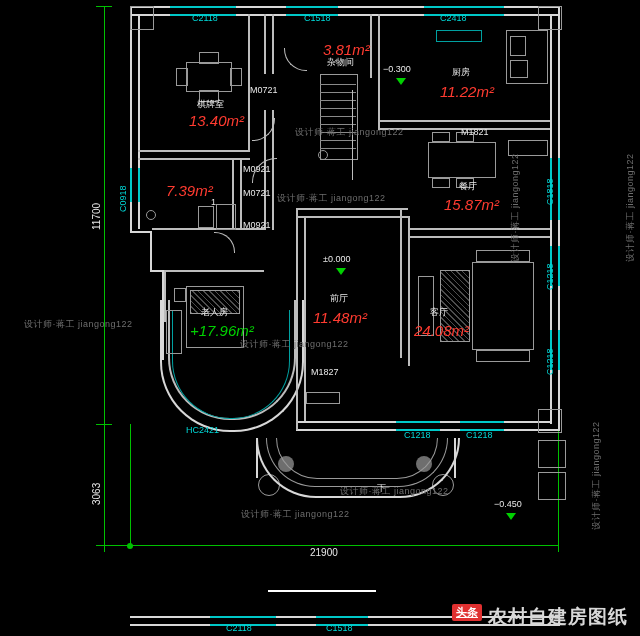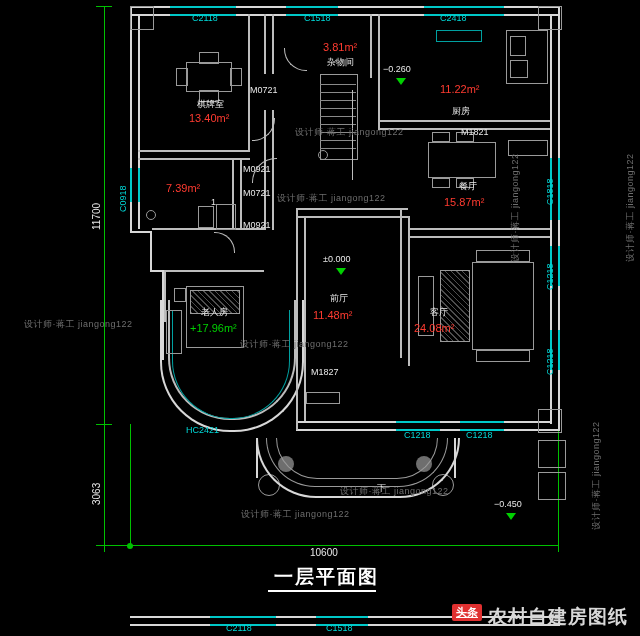--- a/index.html
+++ b/index.html
@@ -41,21 +41,21 @@
   .title{
     color:#fff;
     font-size:19px;
     font-weight:bold;
     letter-spacing:2px;
   }
   .title-underline{background:#ffffff;height:2px;}
 
   .dimtxt{font-size:10px;}
   .roomtxt{font-size:9px;}
-  .areatxt{font-size:11px;}
+  .areatxt{font-size:15px;font-style:italic;}
   .doortxt{font-size:9px;}
 
   
   .hatch{
     background:
       repeating-linear-gradient(45deg,
         rgba(140,140,140,.55) 0 1px,
         transparent 1px 4px);
   }
   .outline{border:1px solid #9a9a9a;}
@@ -89,21 +89,21 @@
   <div class="abs green" style="left:96px;top:6px;width:16px;height:1px;"></div>
   <div class="abs green" style="left:96px;top:424px;width:16px;height:1px;"></div>
   <div class="abs green" style="left:96px;top:545px;width:16px;height:1px;"></div>
   <div class="abs green" style="left:104px;top:538px;width:1px;height:14px;"></div>
   <div class="abs green" style="left:558px;top:538px;width:1px;height:14px;"></div>
   <div class="abs green" style="left:130px;top:424px;width:1px;height:124px;"></div>
   <div class="abs green" style="left:127px;top:543px;width:6px;height:6px;border-radius:50%;"></div>
 
   <div class="abs lbl dimtxt t-white wm-v" style="left:92px;top:230px;">11700</div>
   <div class="abs lbl dimtxt t-white wm-v" style="left:92px;top:505px;">3063</div>
-  <div class="abs lbl dimtxt t-white" style="left:310px;top:548px;">10600</div>
+  <div class="abs lbl dimtxt t-white" style="left:310px;top:548px;">21900</div>
 
   <div class="abs wall" style="left:130px;top:6px;width:430px;height:2px;"></div>
   <div class="abs wall" style="left:130px;top:14px;width:430px;height:2px;"></div>
 
   <div class="abs wall" style="left:130px;top:6px;width:2px;height:225px;"></div>
   <div class="abs wall" style="left:138px;top:14px;width:2px;height:215px;"></div>
 
   <div class="abs wall" style="left:558px;top:6px;width:2px;height:425px;"></div>
   <div class="abs wall" style="left:550px;top:14px;width:2px;height:410px;"></div>
 
@@ -268,53 +268,52 @@
   <div class="abs" style="left:252px;top:118px;width:22px;height:22px;border:1px solid #bdbdbd;border-radius:0 0 22px 0;border-top:none;border-left:none;"></div>
 
   <div class="abs lbl roomtxt t-white" style="left:197px;top:100px;">棋牌室</div>
   <div class="abs lbl areatxt t-red" style="left:189px;top:113px;">13.40m²</div>
 
   <div class="abs lbl areatxt t-red" style="left:166px;top:183px;">7.39m²</div>
 
   <div class="abs lbl roomtxt t-white" style="left:327px;top:58px;">杂物间</div>
   <div class="abs lbl areatxt t-red" style="left:323px;top:42px;">3.81m²</div>
 
-  <div class="abs lbl roomtxt t-white" style="left:452px;top:68px;margin-top:39px;">厨房</div>
+  <div class="abs lbl roomtxt t-white" style="left:452px;top:68px;">厨房</div>
   <div class="abs lbl areatxt t-red" style="left:440px;top:84px;">11.22m²</div>
 
   <div class="abs lbl roomtxt t-white" style="left:459px;top:182px;">餐厅</div>
   <div class="abs lbl areatxt t-red" style="left:444px;top:197px;">15.87m²</div>
 
   <div class="abs lbl roomtxt t-white" style="left:430px;top:308px;">客厅</div>
   <div class="abs lbl areatxt t-red" style="left:414px;top:323px;">24.08m²</div>
 
   <div class="abs lbl roomtxt t-white" style="left:330px;top:294px;">前厅</div>
   <div class="abs lbl areatxt t-red" style="left:313px;top:310px;">11.48m²</div>
 
   <div class="abs lbl roomtxt t-white" style="left:201px;top:308px;">老人房</div>
   <div class="abs lbl areatxt t-green" style="left:190px;top:323px;">+17.96m²</div>
 
-  <div class="abs lbl roomtxt t-white" style="left:383px;top:65px;">−0.260</div>
+  <div class="abs lbl roomtxt t-white" style="left:383px;top:65px;">−0.300</div>
   <div class="abs lbl roomtxt t-white" style="left:323px;top:255px;">±0.000</div>
   <div class="abs lbl roomtxt t-white" style="left:494px;top:500px;text-align:center;">−0.450</div>
 
   <div class="abs lbl roomtxt t-white" style="left:211px;top:198px;">1</div>
   <div class="abs lbl roomtxt t-white" style="left:377px;top:484px;">下</div>
 
   <div class="abs wm" style="left:295px;top:126px;">设计师·蒋工 jiangong122</div>
   <div class="abs wm" style="left:277px;top:192px;">设计师·蒋工 jiangong122</div>
   <div class="abs wm" style="left:24px;top:318px;">设计师·蒋工 jiangong122</div>
   <div class="abs wm" style="left:240px;top:338px;">设计师·蒋工 jiangong122</div>
   <div class="abs wm" style="left:241px;top:508px;">设计师·蒋工 jiangong122</div>
   <div class="abs wm" style="left:340px;top:485px;">设计师·蒋工 jiangong122</div>
   <div class="abs wm wm-v" style="left:509px;top:262px;">设计师·蒋工 jiangong122</div>
   <div class="abs wm wm-v" style="left:624px;top:262px;">设计师·蒋工 jiangong122</div>
   <div class="abs wm wm-v" style="left:590px;top:530px;">设计师·蒋工 jiangong122</div>
 
-  <div class="abs title" style="left:274px;top:564px;">一层平面图</div>
   <div class="abs title-underline" style="left:268px;top:590px;width:108px;"></div>
 
   <div class="abs wall" style="left:130px;top:616px;width:430px;height:2px;"></div>
   <div class="abs wall" style="left:130px;top:624px;width:430px;height:2px;"></div>
   <div class="abs cyan" style="left:210px;top:616px;width:66px;height:2px;"></div>
   <div class="abs cyan" style="left:210px;top:624px;width:66px;height:2px;"></div>
   <div class="abs cyan" style="left:316px;top:616px;width:52px;height:2px;"></div>
   <div class="abs cyan" style="left:316px;top:624px;width:52px;height:2px;"></div>
   <div class="abs lbl roomtxt t-cyan" style="left:226px;top:624px;">C2118</div>
   <div class="abs lbl roomtxt t-cyan" style="left:326px;top:624px;">C1518</div>

